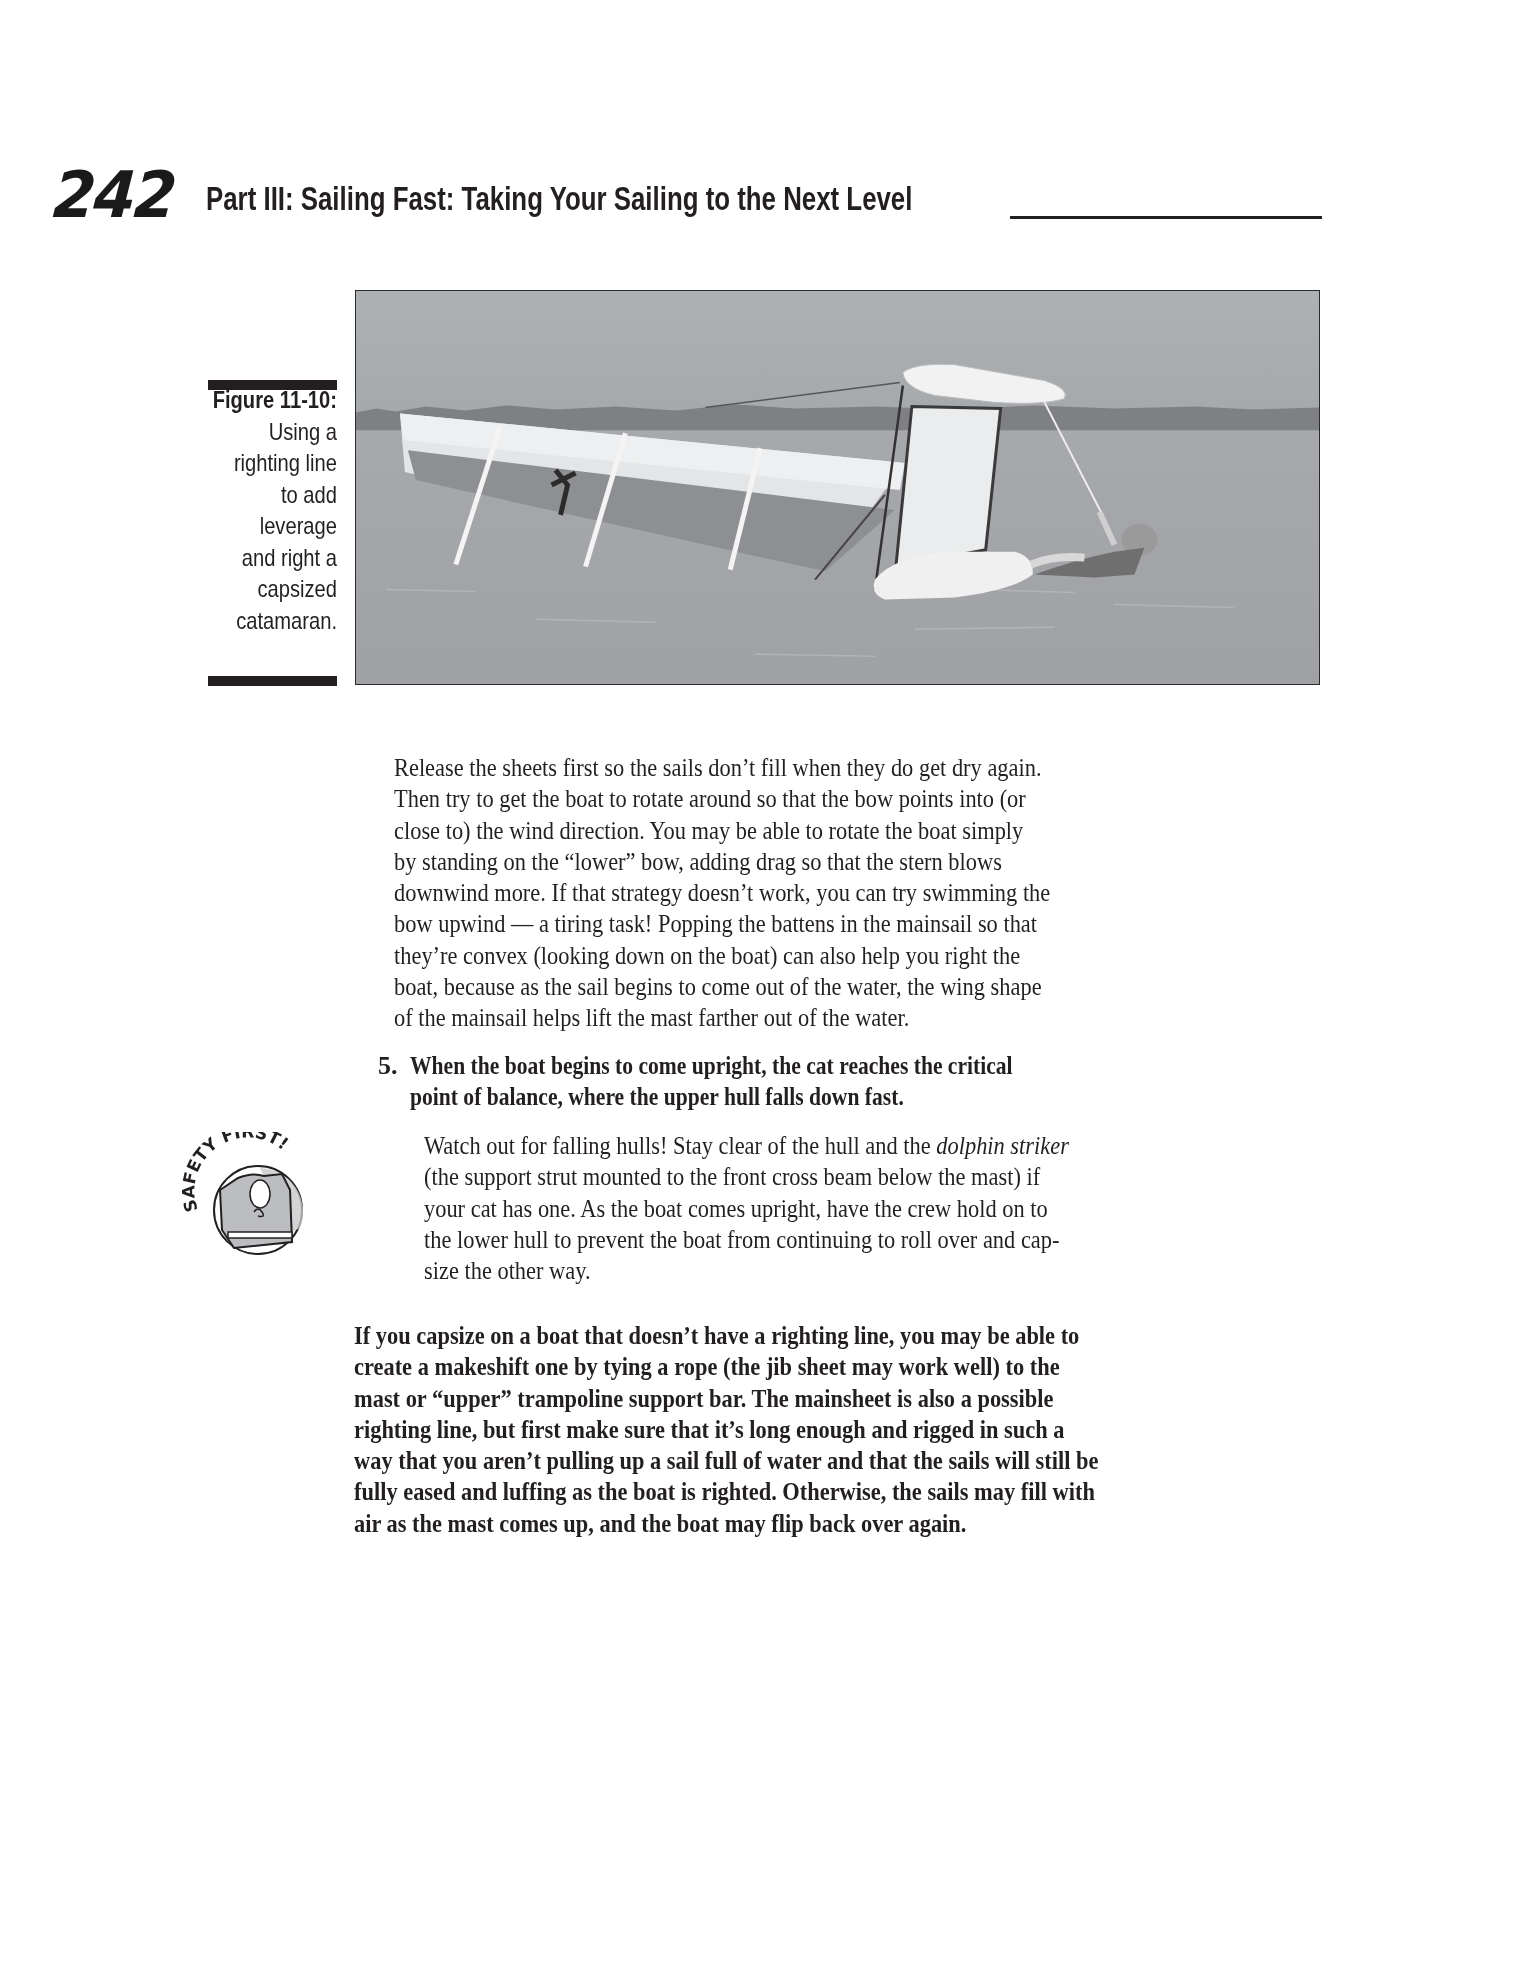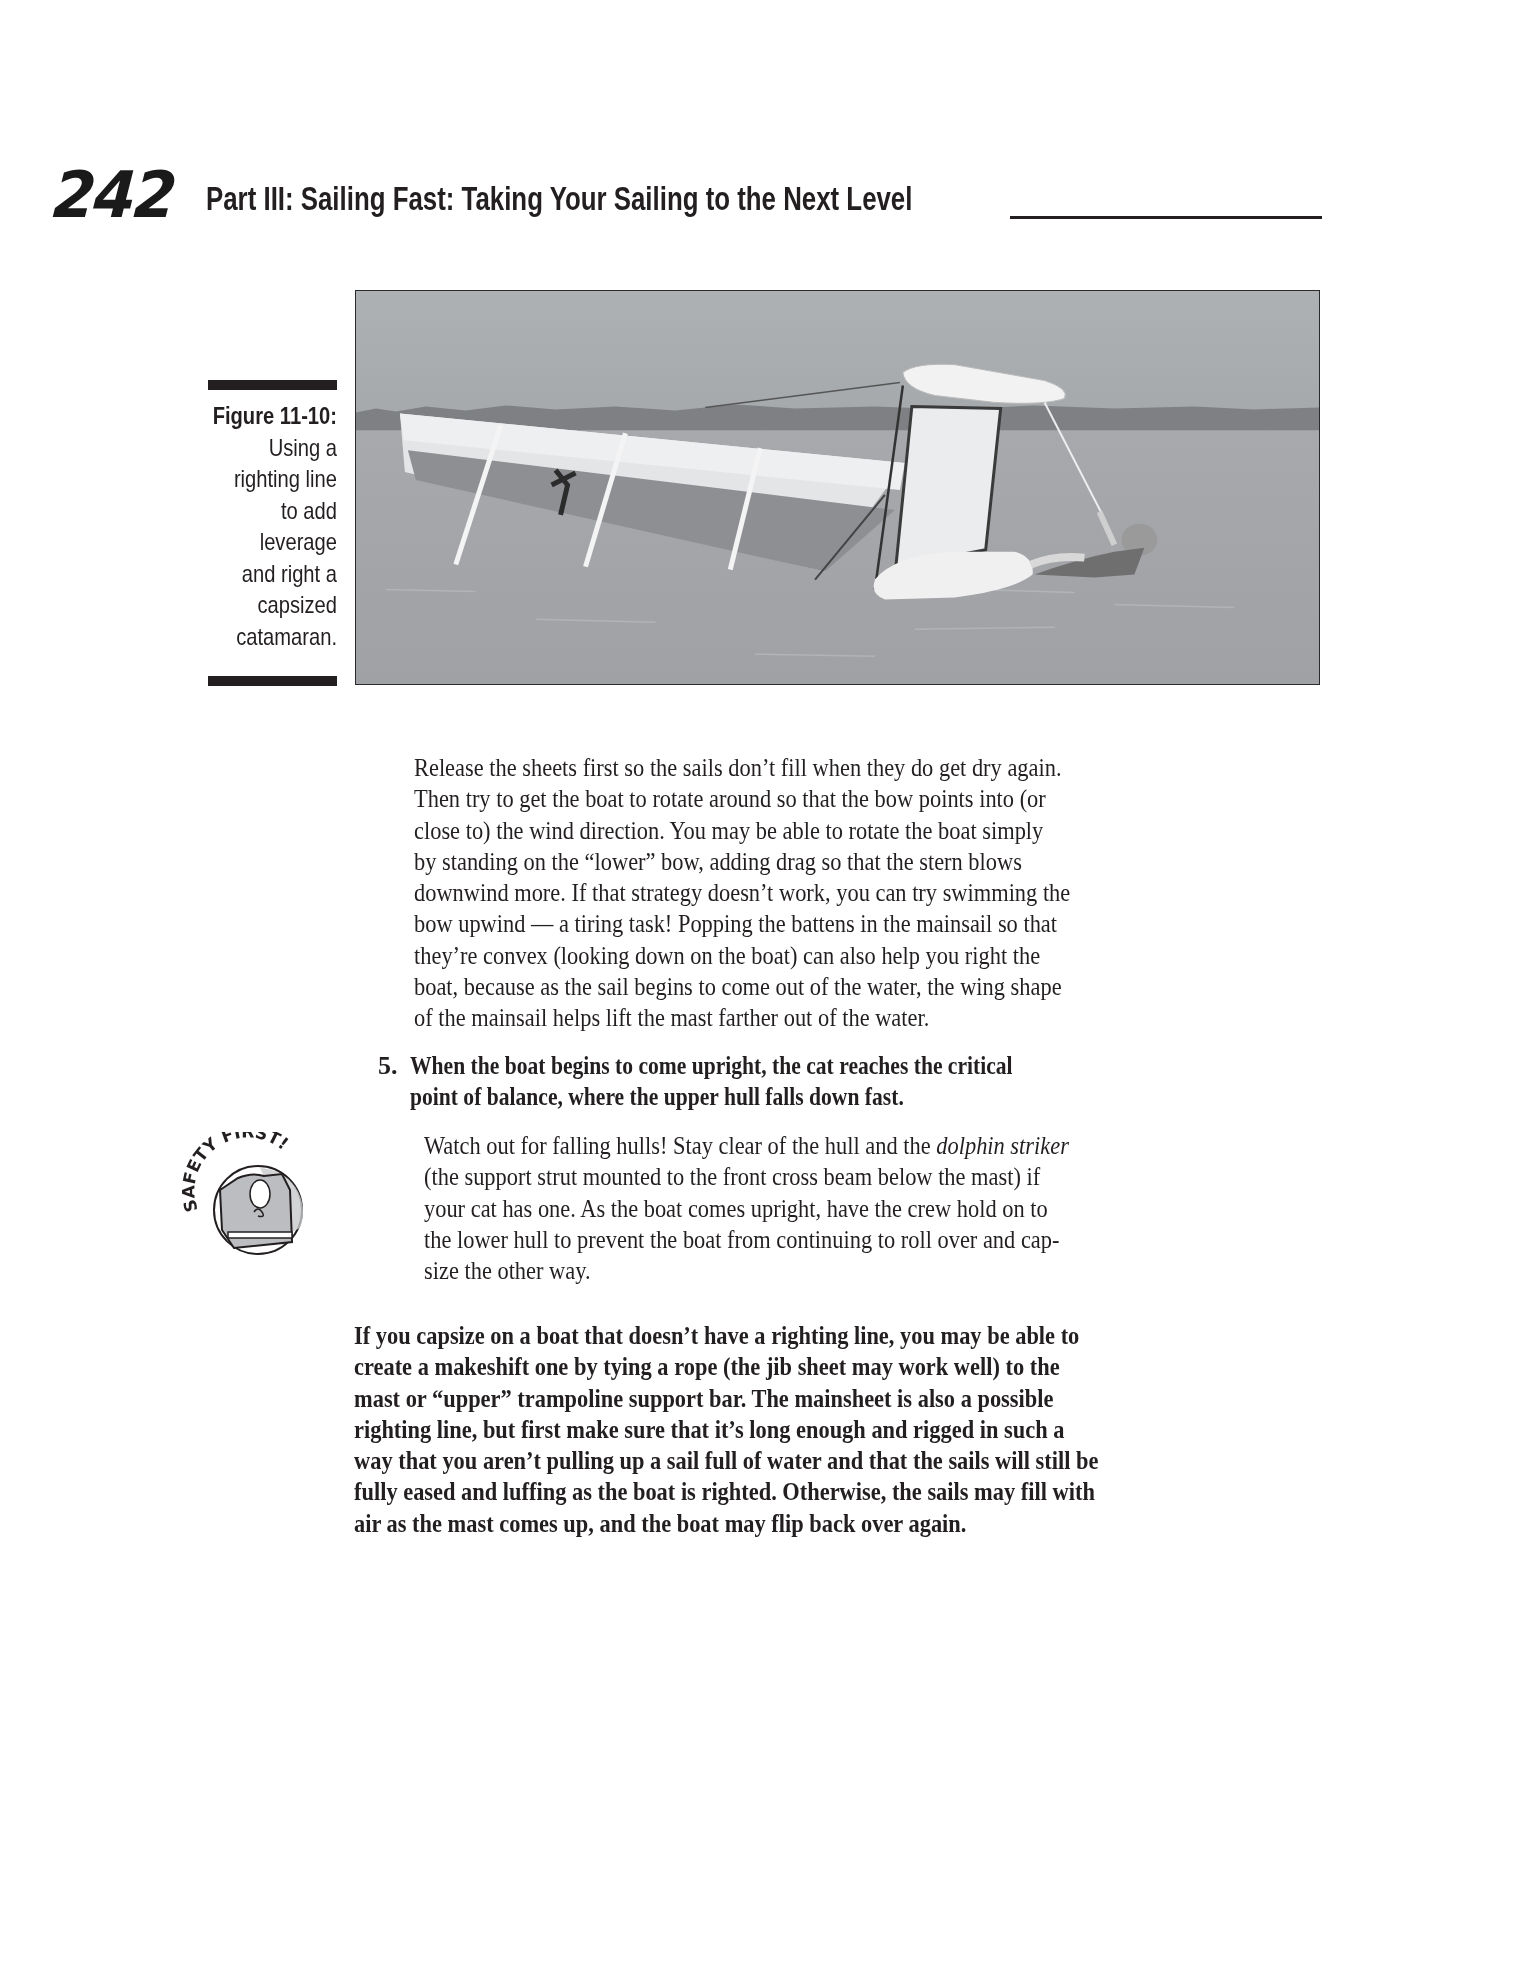--- a/index.html
+++ b/index.html
@@ -11,32 +11,32 @@
     transform: scaleX(0.95) skewX(-4deg); transform-origin: left top; color: #1a1a1a;
   }
   .running-head {
     left: 206px; top: 178px; font-family: "Liberation Sans", sans-serif; font-weight: bold;
     font-size: 34px; line-height: 40px; white-space: nowrap; color: #231f20;
     transform: scaleX(0.76); transform-origin: left top;
   }
   .head-rule { left: 1010px; top: 216px; width: 312px; height: 3px; background: #231f20; }
   .cap-bar { left: 208px; width: 129px; height: 10px; background: #231f20; }
   .caption {
-    left: 150px; width: 187px; top: 400px; text-align: right;
+    left: 150px; width: 187px; top: 384px; text-align: right;
     font-family: "Liberation Sans", sans-serif; font-size: 24px; line-height: 31.5px; color: #231f20;
   }
   .caption div { white-space: nowrap; transform: scaleX(0.84); transform-origin: right center; }
   .caption .cap-label { font-weight: bold; }
   .photo { left: 355px; top: 290px; width: 965px; height: 395px; border: 1.5px solid #2a2a2a; box-sizing: border-box; overflow: hidden; }
   .photo svg { display: block; width: 100%; height: 100%; }
   .body-text {
     font-family: "Liberation Serif", serif; font-size: 26px; line-height: 31.3px; color: #231f20;
   }
   .body-text .ln { white-space: nowrap; transform-origin: left center; }
-  .para1 { left: 414px; top: 752px; }
+  .para1 { left: 394px; top: 752px; }
   .step { left: 378px; top: 1050px; font-weight: bold; }
   .step .num { position: absolute; left: 0; top: 0; }
   .step .lines { position: absolute; left: 32px; top: 0; }
   .para2 { left: 424px; top: 1130px; }
   .para3 { left: 354px; top: 1320px; font-weight: bold; }
   .safety-icon { left: 180px; top: 1132px; width: 136px; height: 130px; }
 </style>
 </head>
 <body>
 

